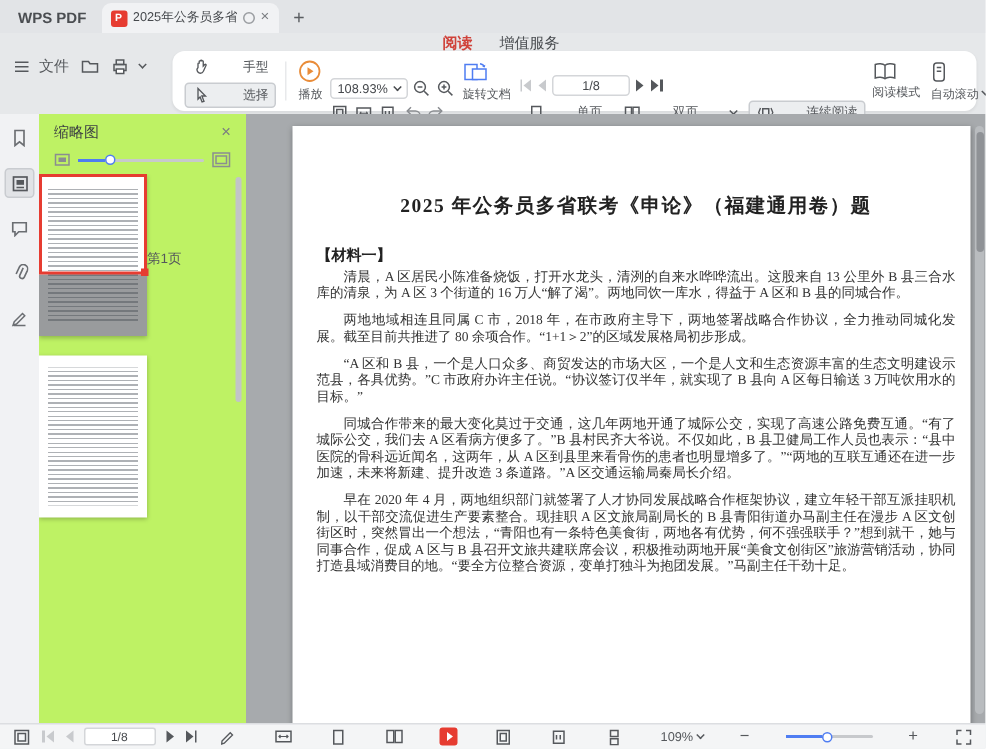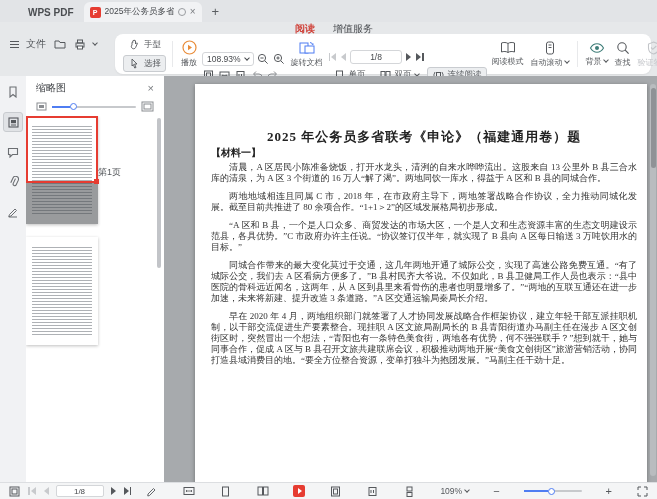--- a/index.html
+++ b/index.html
@@ -1,21 +1,21 @@
 <!DOCTYPE html>
 <html><head>
 <meta charset="utf-8">
 <style>
   * { margin:0; padding:0; box-sizing:border-box; }
   html,body { width:657px; height:499px; overflow:hidden; }
   body { font-family:"Liberation Sans", sans-serif; background:#e6e8ea; position:relative; color:#3c3f43; }
 
   
   .titlebar { position:absolute; left:0; top:0; width:657px; height:22px; background:#e2e4e7; display:flex; align-items:flex-end; }
-  .appname { font-size:10px; color:#4a4d51; padding:0 10px 4px 28px; font-weight:bold; }
+  .appname { font-size:10px; color:#4a4d51; padding:0 10px 4px 12px; font-weight:bold; }
   .doctab { width:118px; height:20px; background:#f1f2f4; border-radius:6px 6px 0 0; display:flex; align-items:center; gap:4px; padding:0 6px; }
   .doctab .pdfchip { width:11px; height:11px; background:#e63c31; border-radius:2px; color:#fff; font-size:7px; line-height:11px; text-align:center; font-weight:bold; flex:none; }
   .doctab .ttl { font-size:8.5px; color:#46494d; white-space:nowrap; overflow:hidden; max-width:76px; }
   .doctab .sync { width:8px; height:8px; border:1px solid #9a9da1; border-radius:50%; flex:none; }
   .doctab .x { font-size:10px; color:#7a7d81; line-height:1; }
   .newtab { font-size:13px; color:#5a5d61; padding:0 10px 3px 10px; }
 
   
   .ribbonrow { position:absolute; left:0; top:22px; width:657px; height:14px; }
   .ribbon-tabs { position:absolute; left:295px; top:0; display:flex; gap:18px; font-size:10px; }
@@ -25,64 +25,64 @@
   
   .menuleft { position:absolute; left:10px; top:36px; height:16px; display:flex; align-items:center; gap:7px; color:#55585c; }
   .menuleft .lbl { font-size:10px; }
   .ham { display:flex; flex-direction:column; gap:2px; }
   .ham i { display:block; width:9px; height:1px; background:#55585c; }
 
   
   .toolbar { position:absolute; left:115px; top:34px; width:536px; height:40px; background:#fff; border-radius:8px; display:flex; align-items:center; padding:2px 8px; gap:3px; box-shadow:0 1px 2px rgba(0,0,0,.06); }
   .tb-divider { width:1px; height:26px; background:#e8e9eb; margin:0 3px; flex:none; }
   .stackcol { display:flex; flex-direction:column; gap:2px; flex:none; }
-  .minibtn { display:flex; align-items:center; gap:3px; font-size:8.5px; color:#55585c; padding:1px 4px; border:1px solid transparent; border-radius:3px; }
+  .minibtn { display:flex; align-items:center; gap:21px; font-size:8.5px; color:#55585c; padding:1px 4px; border:1px solid transparent; border-radius:3px; }
   .minibtn.sel { background:#eceef0; border-color:#c9ccd0; }
-  .bigbtn { display:flex; flex-direction:column; align-items:center; gap:2px; font-size:8px; color:#55585c; padding:1px 2px; flex:none; }
+  .bigbtn { display:flex; flex-direction:column; align-items:flex-start; gap:2px; font-size:8px; color:#55585c; padding:1px 2px; flex:none; }
   .bigbtn.disabled { color:#c3c5c9; }
   .cluster { display:flex; flex-direction:column; gap:3px; flex:none;margin-top:25px; }
   .cluster .row { display:flex; align-items:center; gap:3px; }
   .combo { border:1px solid #d4d6d9; border-radius:3px; font-size:8.5px; color:#46494d; padding:1px 4px; display:flex; align-items:center; gap:4px; background:#fff; }
   .pageinput { width:52px; height:14px; border:1px solid #d4d6d9; border-radius:3px; font-size:8.5px; text-align:center; color:#46494d; font-family:"Liberation Sans",sans-serif; }
   .navarr { display:flex; align-items:center; gap:1px; padding:1px; }
   .tri-r { width:0; height:0; border-left:5px solid currentColor; border-top:4px solid transparent; border-bottom:4px solid transparent; }
   .tri-l { width:0; height:0; border-right:5px solid currentColor; border-top:4px solid transparent; border-bottom:4px solid transparent; }
   .bar-v { width:1.5px; height:8px; background:currentColor; }
   .dis { color:#c8cacd; } .en { color:#55585c; }
   .chev { width:4px; height:4px; border-right:1px solid currentColor; border-bottom:1px solid currentColor; transform:rotate(45deg); margin-top:-2px; flex:none; }
   .smico { width:13px; height:13px; display:flex; align-items:center; justify-content:center; flex:none; }
 
   
   .content { position:absolute; left:0; top:76px; width:657px; height:406px; display:flex; }
   .iconstrip { width:26px; background:#f1f2f4; display:flex; flex-direction:column; align-items:center; padding-top:6px; gap:10px; }
   .stripbtn { width:20px; height:20px; display:flex; align-items:center; justify-content:center; border-radius:3px; color:#6b6e72; }
   .stripbtn.sel { background:#e1e3e6; border:1px solid #c9ccd0; }
 
-  .thumbpanel { width:138px; background:#ffffff; position:relative; }
+  .thumbpanel { width:138px; background:#bef264; position:relative; }
   .tp-head { display:flex; align-items:center; justify-content:space-between; padding:5px 10px 3px 10px; }
   .tp-title { font-size:10px; color:#3c3f43; }
   .tp-close { font-size:11px; color:#7a7d81; }
   .tp-sliderrow { display:flex; align-items:center; gap:5px; padding:3px 10px 6px 10px; color:#8a8d91; }
   .tp-track { flex:1; height:2px; background:#c7c9cc; border-radius:1px; position:relative; }
   .tp-fill { position:absolute; left:0; top:0; height:2px; width:22%; background:#4f7df2; }
   .tp-knob { position:absolute; left:22%; top:-2.5px; width:7px; height:7px; border-radius:50%; background:#fff; border:1.5px solid #4f7df2; }
   .thumblist { position:absolute; left:0; top:40px; bottom:0; right:0; overflow:hidden; }
   .thumbitem { display:flex; align-items:center; margin-bottom:13px; }
   .pagethumb { width:72px; height:108px; background:#fff; box-shadow:0 1px 3px rgba(0,0,0,.25); position:relative; }
   .minitext { position:absolute; inset:8px 6px 8px 6px; background:repeating-linear-gradient(#fff 0 2px, #aeb1b5 2px 3px); }
   .viewrect { position:absolute; left:0; top:0; right:0; height:62%; border:2px solid #e63c31; }
   .viewhandle { position:absolute; right:-3px; bottom:-3px; width:5px; height:5px; background:#e63c31; }
   .dimzone { position:absolute; left:0; right:0; bottom:0; height:38%; background:rgba(70,72,76,.55); }
   .thumblabel { font-size:9px; color:#55585c; margin-top:5px; }
   .tp-scroll { position:absolute; right:3px; top:42px; width:4px; height:150px; background:#c2c4c8; border-radius:2px; }
 
   .docarea { flex:1; background:#a7aaad; position:relative; overflow:hidden; }
   .docpage { position:absolute; left:31px; top:8px; width:452px; height:440px; background:#fff; box-shadow:0 1px 4px rgba(0,0,0,.35); padding:44px 10px 0 16px; }
   .doctitle { font-family:"Liberation Serif", serif; font-size:13px; font-weight:bold; color:#222; text-align:center; letter-spacing:1px; }
-  .docsection { font-family:Liberation Serif, serif; font-size:10px; font-weight:bold; color:#222; }
+  .docsection { font-family:Liberation Serif, serif; font-size:10px; font-weight:bold; color:#222; margin-top:17px; }
   .docpage p { font-family:"Liberation Serif", serif; font-size:9px; line-height:11px; color:#333; text-align:justify; text-indent:2em; margin-top:0; margin-bottom:0; }
   .docpage p + p { margin-top:0;font-family:Liberation Serif, serif; }
   .doc-scroll { position:absolute; right:1px; top:8px; width:6px; height:392px; background:#b9bcbf; border-radius:3px; }
   .doc-scroll .thumb { position:absolute; left:0.5px; top:4px; width:5px; height:80px; background:#8f9296; border-radius:3px; }
 
   
   .statusbar { position:absolute; left:0; bottom:0; width:657px; height:17px; background:#f4f5f6; border-top:1px solid #dcdee1; display:flex; align-items:center; padding:0 8px; font-size:8.5px; color:#55585c; }
   .sb-left { display:flex; align-items:center; gap:6px; }
   .sb-input { width:48px; height:12px; border:1px solid #d4d6d9; border-radius:2px; text-align:center; font-size:8px; color:#46494d; background:#fff; font-family:"Liberation Sans",sans-serif; }
   .sb-right { margin-left:auto; display:flex; align-items:center; gap:24px; }

